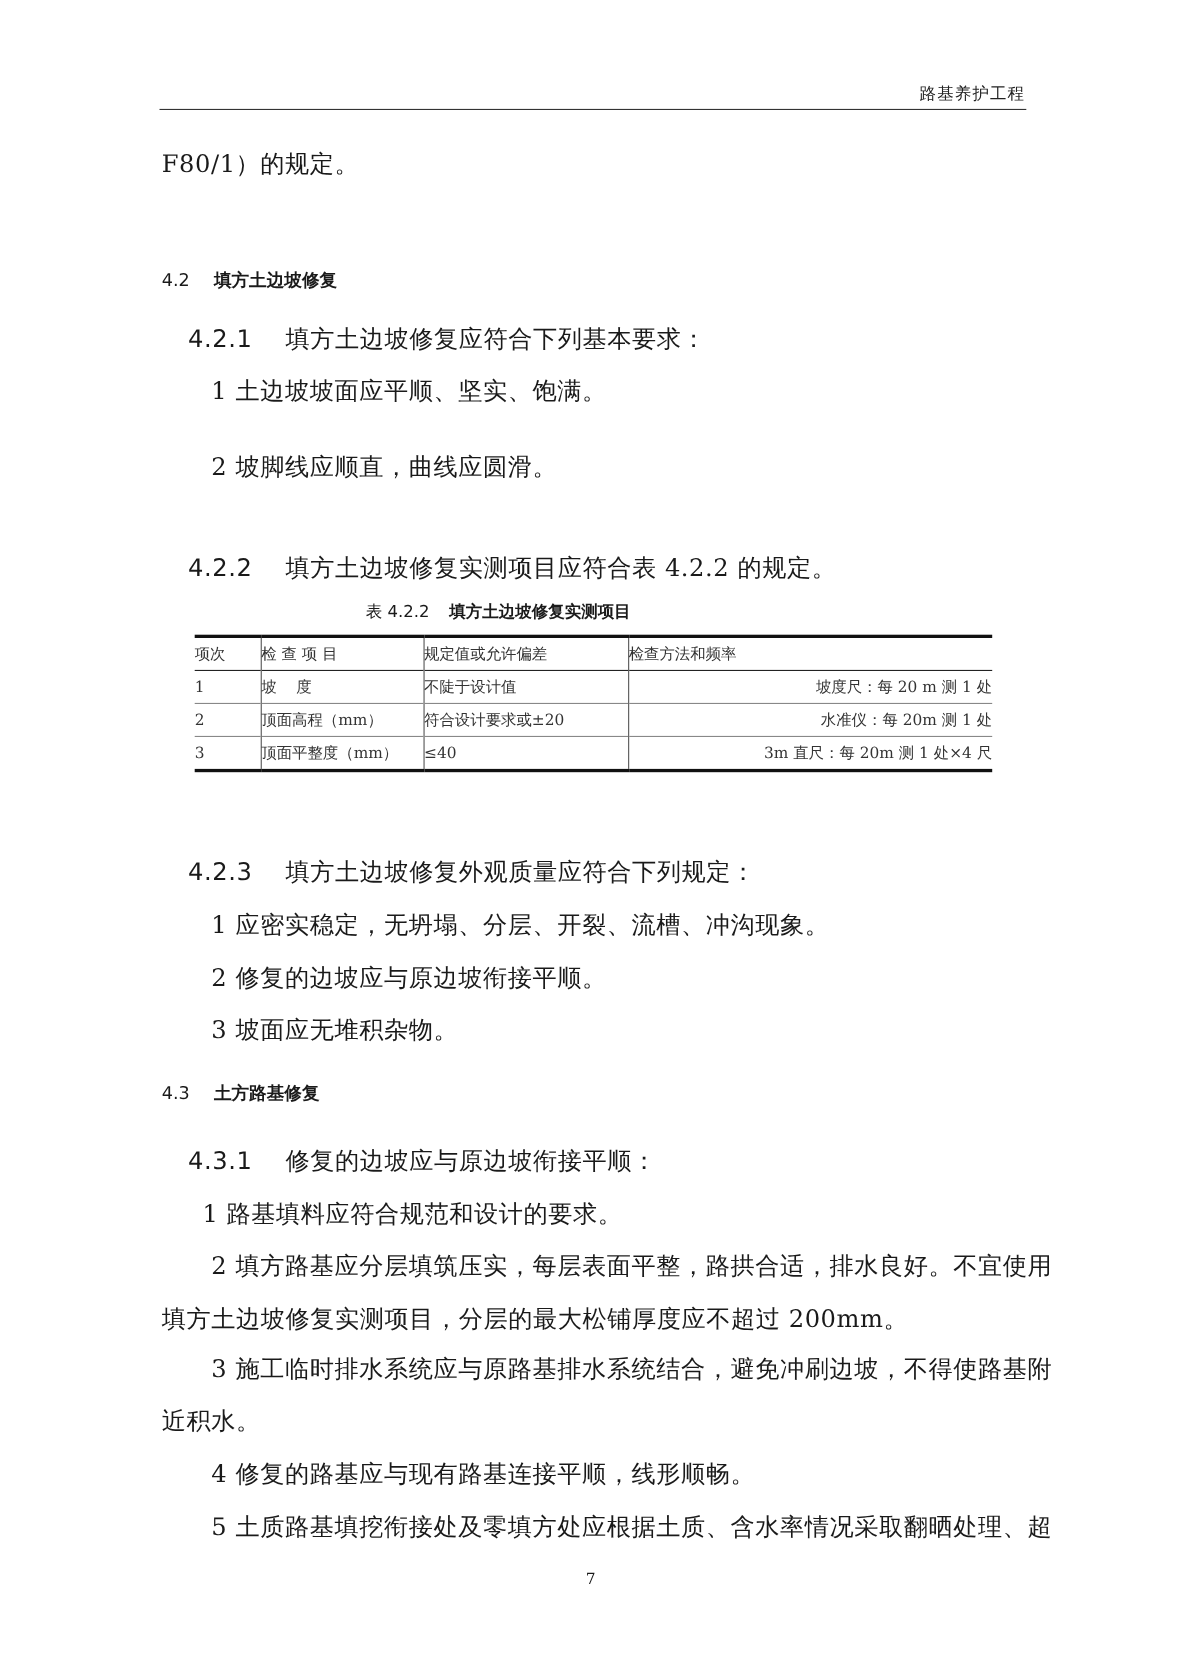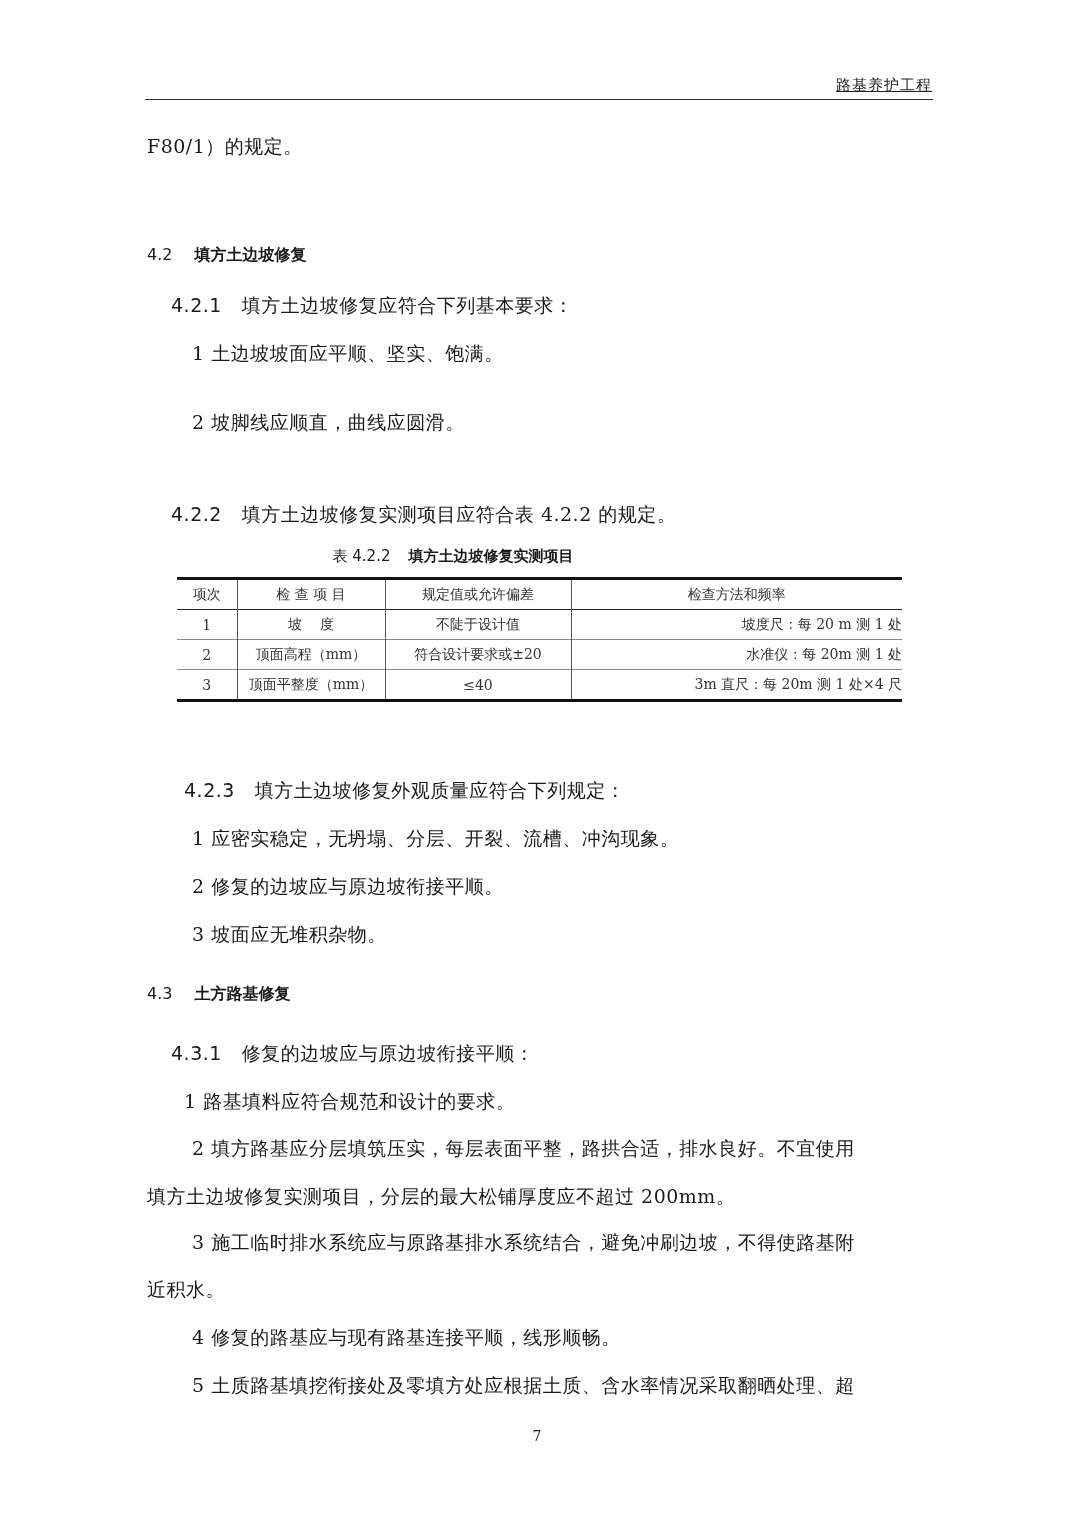--- a/index.html
+++ b/index.html
@@ -1,34 +1,34 @@
 <!DOCTYPE html>
 <html><head>
 <meta charset="utf-8">
 <style>
   html, body { margin:0; padding:0; background:#ffffff; }
   body { width:1074px; height:1520px; position:relative; overflow:hidden;
          font-family: "DejaVu Serif", "Liberation Serif", serif; color:#1a1a1a; }
   .abs { position:absolute; white-space:nowrap; }
-  .header-title { right:142px; top:76px; font-size:15px; color:#222; letter-spacing:1px;text-decoration:underline; }
+  .header-title { right:142px; top:76px; font-size:15px; color:#222; letter-spacing:1px; }
   .header-rule { left:145px; top:99px; width:788px; height:1px; background:#333; }
-  .body-text { font-size:19px; letter-spacing:0.5px; }
+  .body-text { font-size:22px; letter-spacing:0.5px; }
   .sec-title { font-family:"DejaVu Sans","Liberation Sans",sans-serif; font-size:16px; font-weight:600; }
   .sec-num { font-family:"DejaVu Sans","Liberation Sans",sans-serif; font-weight:400; margin-right:22px; }
-  .clause-num { font-family:"DejaVu Sans","Liberation Sans",sans-serif; margin-right:20px; }
+  .clause-num { font-family:"DejaVu Sans","Liberation Sans",sans-serif; margin-right:30px; }
   .table-caption { font-family:"DejaVu Sans","Liberation Sans",sans-serif; font-size:15px; font-weight:600; left:0; width:906px; text-align:center; }
   .cap-num { margin-right:18px; font-weight:400; }
   table.spec { position:absolute; left:177px; top:577px; width:725px; border-collapse:collapse;
                font-size:14px; color:#333; }
   table.spec td { height:29px; padding:0; border-top:1px solid #888; border-left:1px solid #555; }
   table.spec tr:first-child td { border-top:3px solid #111; }
   table.spec tr:nth-child(2) td { border-top:1px solid #222; }
   table.spec tr:last-child td { border-bottom:3px solid #111; }
   table.spec td:first-child { border-left:none; }
-  table.spec td.c { text-align:center; }
+  table.spec td.c { }
   table.spec td.l { text-align:right; padding-left:10px; }
   .page-num { left:0; width:1074px; text-align:center; top:1428px; font-size:14px; }
 </style>
 </head>
 <body>
 
 <div class="abs header-title">路基养护工程</div>
 <div class="abs header-rule"></div>
 
 <div class="abs body-text" style="left:147px;top:134px;">F80/1）的规定。</div>
@@ -79,21 +79,21 @@
   </tr>
   <tr>
     <td class="c">3</td>
     <td class="c">顶面平整度（mm）</td>
     <td class="c">≤40</td>
     <td class="l">3m 直尺：每 20m 测 1 处×4 尺</td>
   </tr>
 </tbody>
   </table>
 
-<div class="abs body-text" style="left:184px;top:778px;text-align:center;">
+<div class="abs body-text" style="left:171px;top:778px;text-align:center;">
   <span class="clause-num">4.2.3</span><span>填方土边坡修复外观质量应符合下列规定：</span>
 </div>
 <div class="abs body-text" style="left:192px;top:826px;">1  应密实稳定，无坍塌、分层、开裂、流槽、冲沟现象。</div>
 <div class="abs body-text" style="left:192px;top:874px;">2  修复的边坡应与原边坡衔接平顺。</div>
 <div class="abs body-text" style="left:192px;top:922px;">3  坡面应无堆积杂物。</div>
 
 <div class="abs sec-title" style="left:147px;top:984px;">
   <span class="sec-num">4.3</span><span>土方路基修复</span>
 </div>
 

